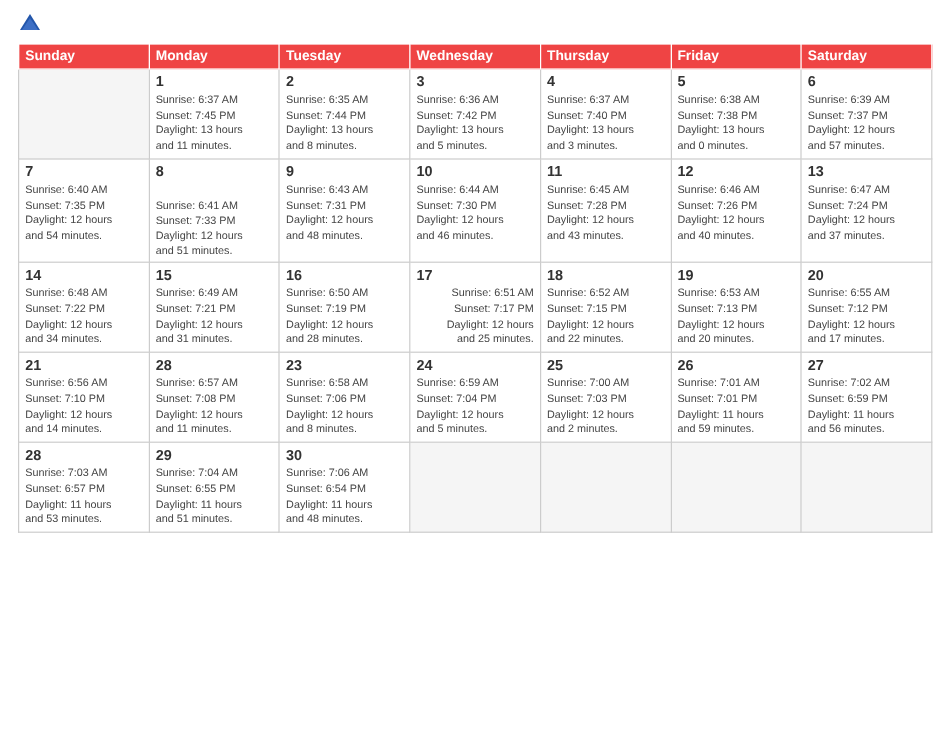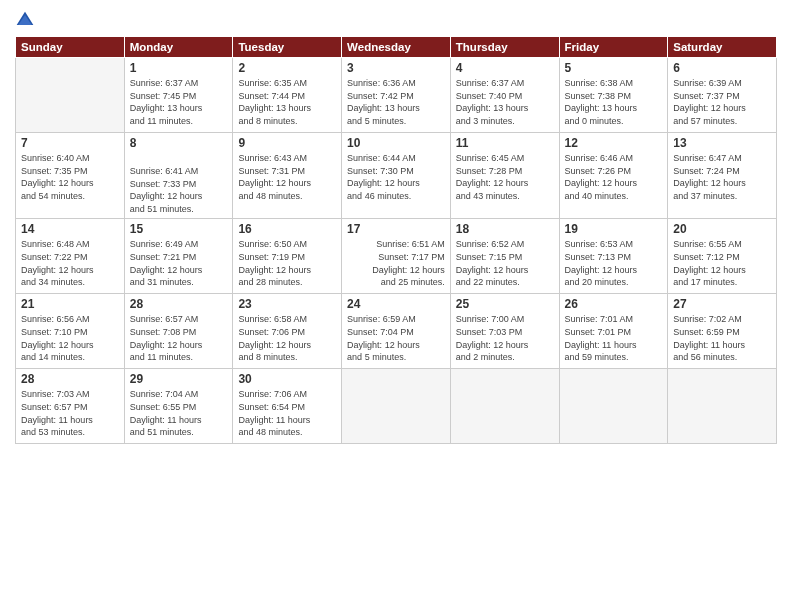--- a/index.html
+++ b/index.html
@@ -48,21 +48,21 @@
     .subtitle {
       font-size: 13px;
       color: #555;
     }
     table {
       width: 100%;
       border-collapse: collapse;
       table-layout: fixed;
     }
     thead tr th {
-      background: #7f1d1d;
+      background: #ef4444;
       color: #fff;
       font-size: 11.5px;
       padding: 4px 5px;
       text-align: left;
       font-weight: bold;
       border: 1px solid #fff;
     }
     tbody tr td {
       vertical-align: top;
       border: 1px solid #ccc;

